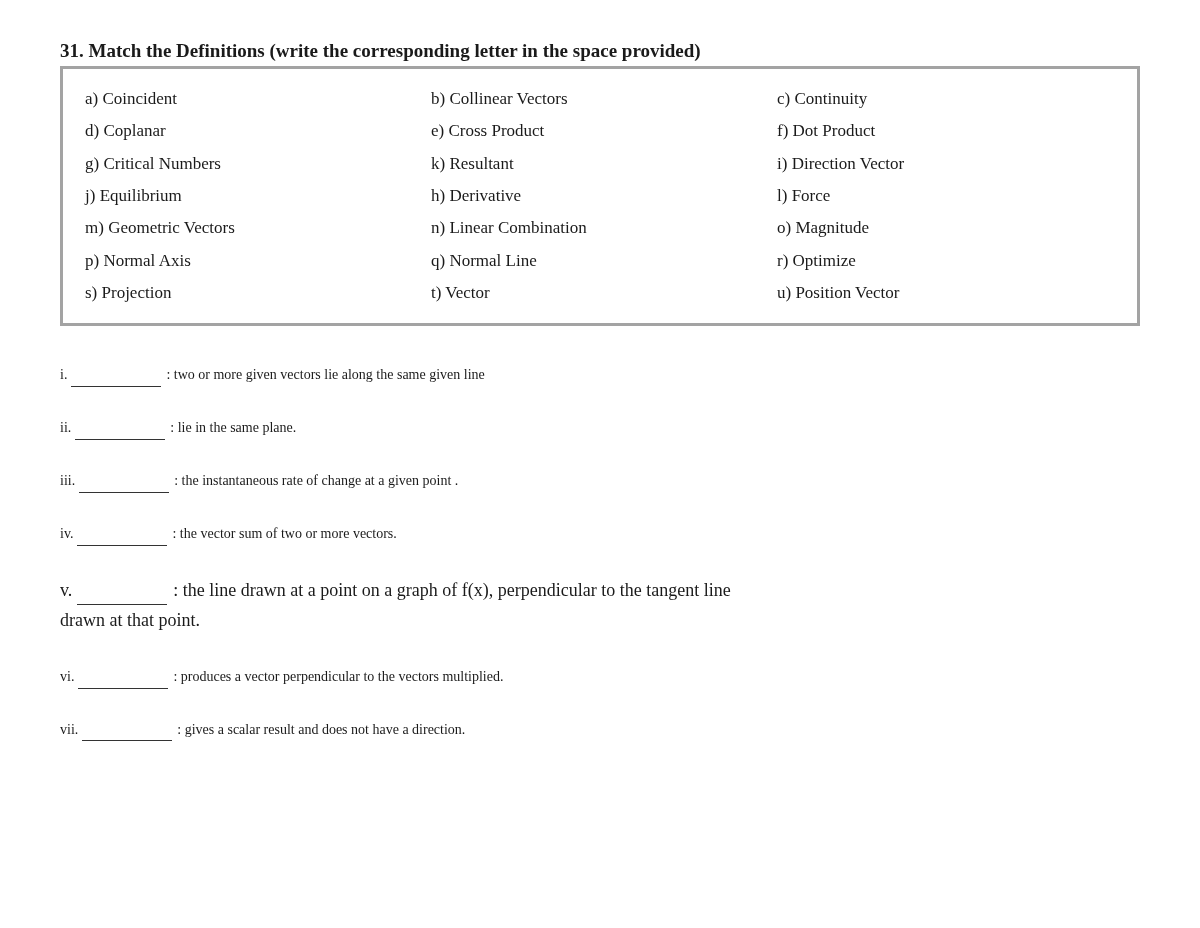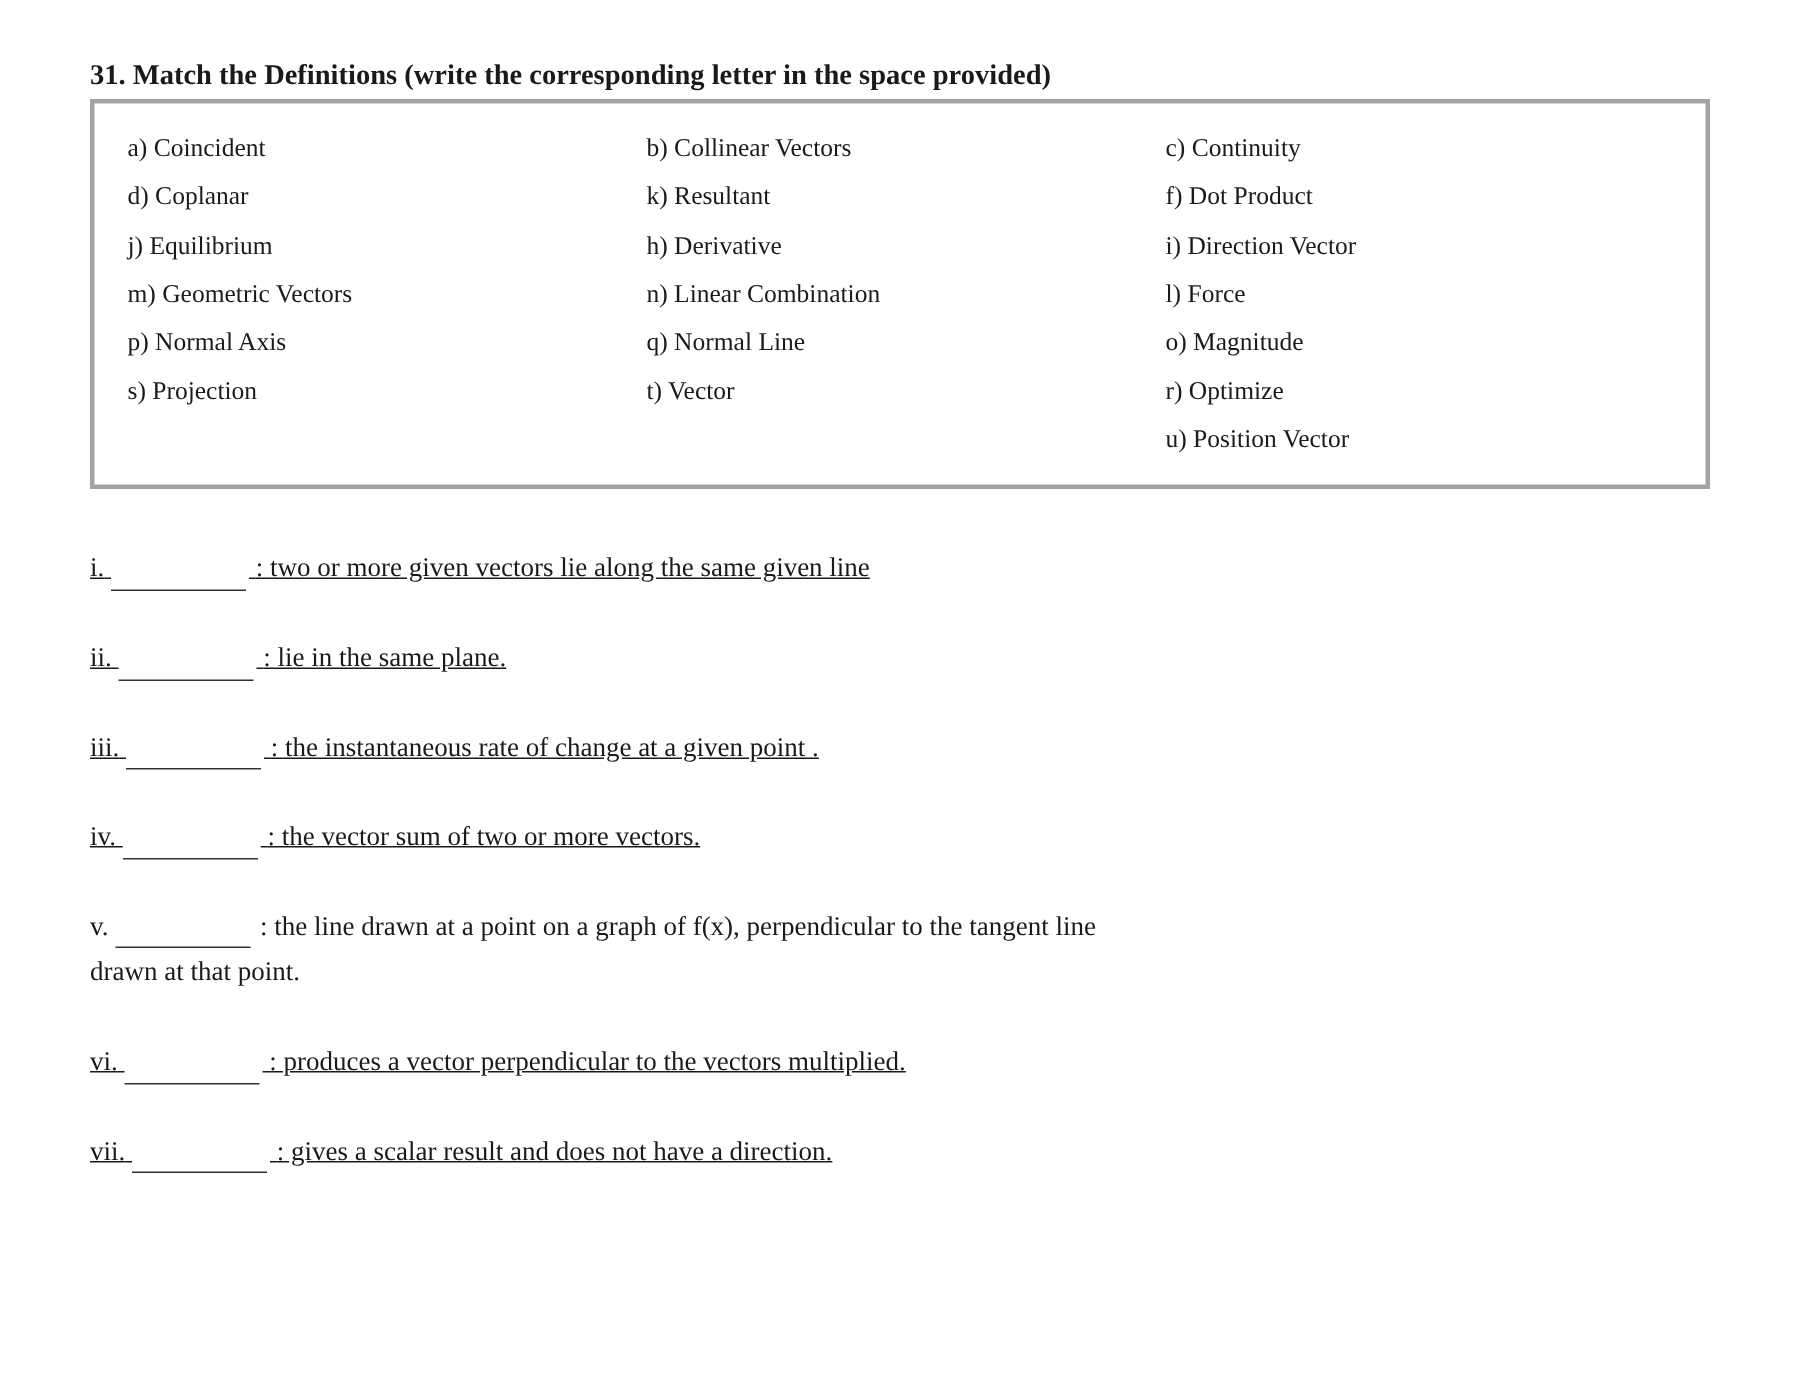--- a/index.html
+++ b/index.html
@@ -43,22 +43,21 @@
       line-height: 1.55;
     }
 
     .questions-section {
       margin-top: 10px;
     }
 
     .question-item {
       margin-bottom: 28px;
       line-height: 1.7;
-      font-size: 18px;
-      text-decoration: underline;
+      font-size: 14px;
     }
 
     .blank {
       display: inline-block;
       width: 90px;
       border-bottom: 1.5px solid #333;
       vertical-align: bottom;
       margin-right: 2px;
     }
 
@@ -94,28 +93,30 @@
     <span>31.</span>
     <span>Match the Definitions (write the corresponding letter in the space provided)</span>
   </div>
 
   <div class="definitions-table">
     <div class="table-inner">
 
       <div>
         <div class="table-cell">a) Coincident</div>
         <div class="table-cell">d) Coplanar</div>
+        <div class="table-cell">g) Critical Numbers</div>
         <div class="table-cell">j) Equilibrium</div>
         <div class="table-cell">m) Geometric Vectors</div>
         <div class="table-cell">p) Normal Axis</div>
         <div class="table-cell">s) Projection</div>
       </div>
 
       <div>
         <div class="table-cell">b) Collinear Vectors</div>
+        <div class="table-cell">e) Cross Product</div>
         <div class="table-cell">k) Resultant</div>
         <div class="table-cell">h) Derivative</div>
         <div class="table-cell">n) Linear Combination</div>
         <div class="table-cell">q) Normal Line</div>
         <div class="table-cell">t) Vector</div>
       </div>
 
       <div>
         <div class="table-cell">c) Continuity</div>
         <div class="table-cell">f) Dot Product</div>

